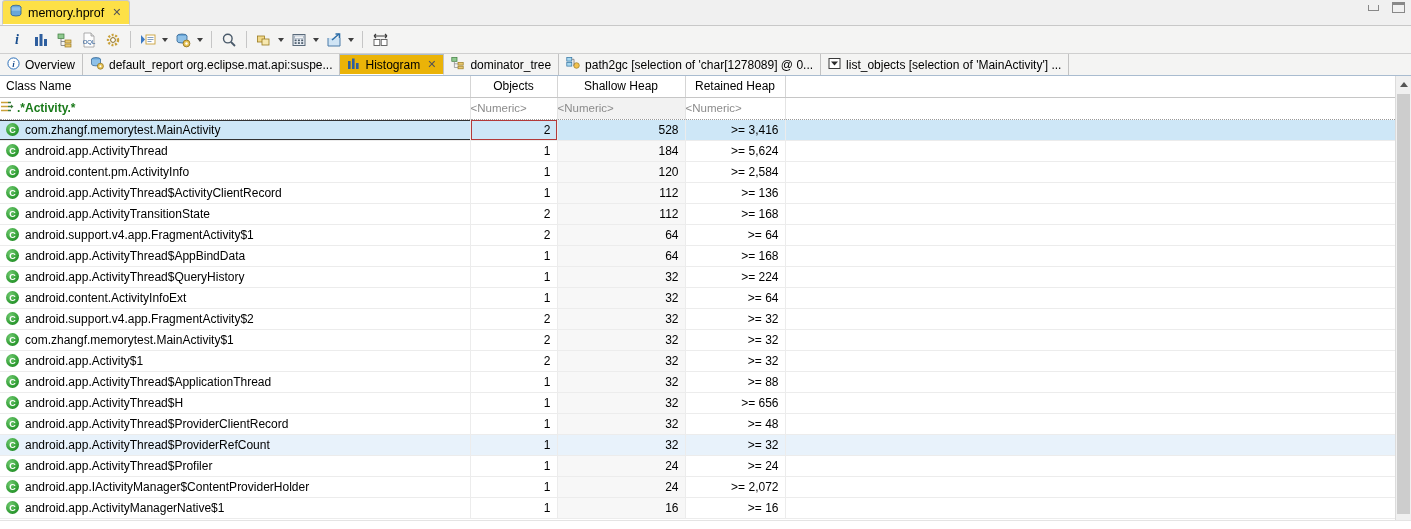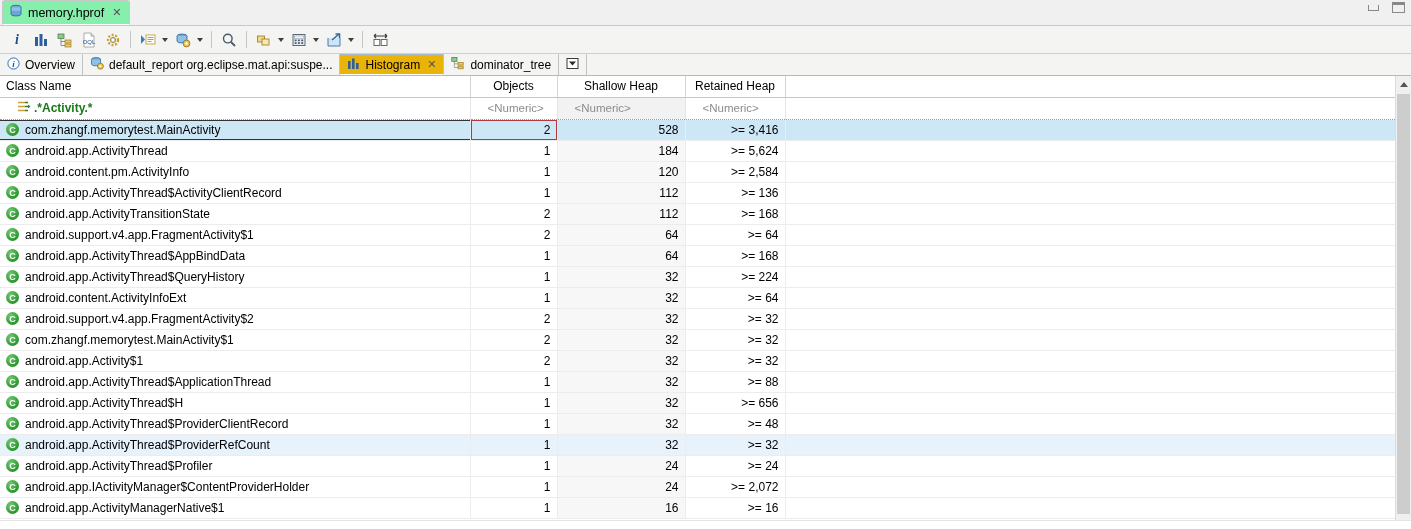--- a/index.html
+++ b/index.html
@@ -21,21 +21,21 @@
     border-bottom: 1px solid #c8c8c8;
     display: flex;
     align-items: flex-end;
   }
   .editor-tab {
     display: flex;
     align-items: center;
     gap: 5px;
     height: 25px;
     padding: 0 8px 0 6px;
-    background: #86efac;
+    background: #fde047;
     border: 1px solid #c8c8c8;
     border-bottom: 1px solid #ffffff;
     border-top-left-radius: 3px;
     border-top-right-radius: 3px;
     margin-left: 2px;
     font-size: 12.5px;
   }
   .editor-tab .tab-title { color: #000; }
   .tab-close {
     color: #555; font-size: 11px; margin-left: 3px; cursor: pointer;
@@ -138,21 +138,21 @@
     color: #000;
   }
   thead th.left  { text-align: left; margin-top: 14px; }
   thead th.right { text-align: center; }
   thead th.blank { border-right: none; }
 
   tr.filter-row td {
     height: 22px;
     border-bottom: 1px dotted #9a9a9a;
     border-right: 1px solid #e4e4e4;
-    padding: 0 17px;
+    padding: 0 0;
     color: #8b8b8b;
     font-size: 11.5px;
     background: #ffffff;
   }
   tr.filter-row td.shallow-f { background: #f2f2f2; }
   tr.filter-row td.right { text-align: left; }
   tr.filter-row td.filter-class { color: #1a7a1a; font-weight: bold; font-size: 12px; }
   .filter-icon-wrap { display: inline-flex; align-items: center; gap: 3px; vertical-align: middle; }
 
   tbody.rows td {
@@ -418,28 +418,40 @@
       <svg width="14" height="14" viewBox="0 0 14 14">
         <rect x="0.8" y="1.5" width="5.2" height="3.8" fill="#8fc98f" stroke="#3a7a3a" stroke-width="0.7"></rect>
         <rect x="7" y="6.5" width="5.2" height="2.6" fill="#e8c870" stroke="#9a7a20" stroke-width="0.7"></rect>
         <rect x="7" y="10.2" width="5.2" height="2.6" fill="#e8c870" stroke="#9a7a20" stroke-width="0.7"></rect>
         <path d="M3.4 5.3 V11.5 H7 M3.4 7.8 H7" stroke="#888" stroke-width="0.7" fill="none"></path>
       </svg>
     </span>
     <span>dominator_tree</span>
   </div>
 
+  <div class="view-tab">
+    <span>
+      <svg width="14" height="14" viewBox="0 0 14 14">
+        <rect x="0.8" y="1.5" width="5" height="3.6" fill="#a8d8f0" stroke="#2c6f9f" stroke-width="0.7"></rect>
+        <rect x="0.8" y="6.5" width="5" height="3.6" fill="#a8d8f0" stroke="#2c6f9f" stroke-width="0.7"></rect>
+        <circle cx="10.5" cy="9.5" r="2.8" fill="#f2c14e" stroke="#9a7a20" stroke-width="0.7"></circle>
+        <path d="M5.8 3.3 H8 V9.5 H7.7" stroke="#777" stroke-width="0.8" fill="none"></path>
+      </svg>
+    </span>
+    <span>path2gc [selection of 'char[1278089] @ 0...</span>
+  </div>
 
   <div class="view-tab">
     <span>
       <svg width="13" height="13" viewBox="0 0 13 13">
         <rect x="1" y="1.5" width="11" height="10" fill="#fff" stroke="#3a3a3a" stroke-width="1"></rect>
         <path d="M3 4.5 L6.5 8.5 L10 4.5 z" fill="#2a2a2a"></path>
       </svg>
     </span>
+    <span>list_objects [selection of 'MainActivity'] ...</span>
   </div>
 
 </div>
 
 <div id="table-wrap">
   <table id="histogram">
     <colgroup>
       <col class="c-class">
         <col class="c-objects">
         <col class="c-shallow">

